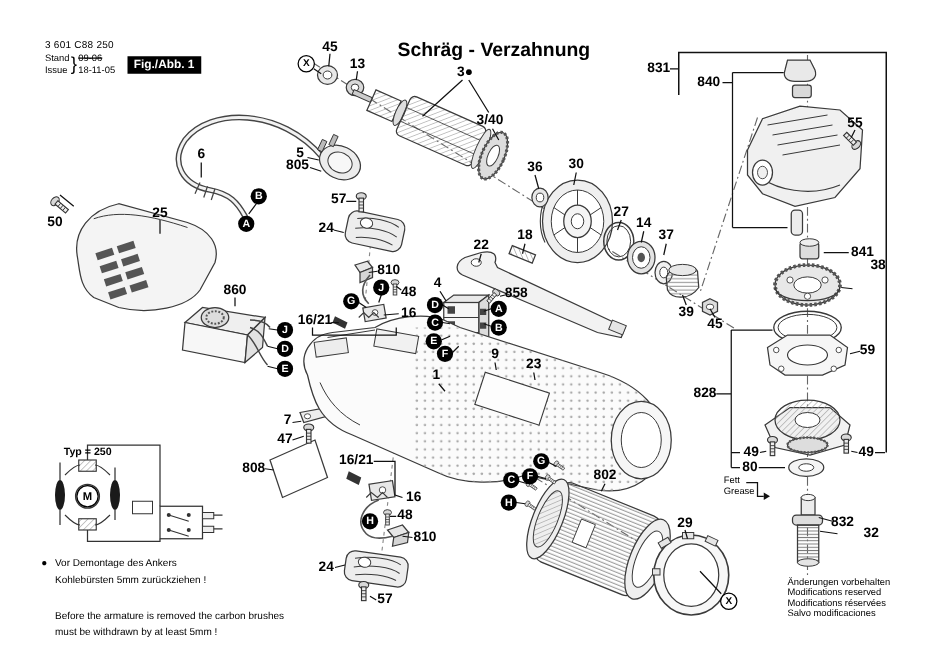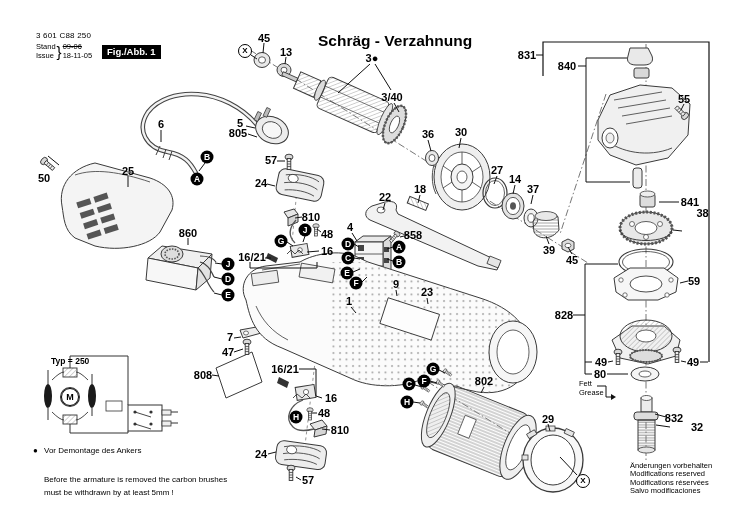--- a/index.html
+++ b/index.html
@@ -410,20 +410,21 @@
     <div class="grease">
       <span>Fett</span><br>
       <span>Grease</span>
     </div>
 
     <div class="warning">
       <div class="row">
         <span class="bullet">●</span>
         <span>Vor Demontage des Ankers</span>
       </div>
+      <div class="ind">Kohlebürsten 5mm zurückziehen !</div>
       <div class="ind gap">Before the armature is removed the carbon brushes</div>
       <div class="ind">must be withdrawn by at least 5mm !</div>
     </div>
 
     <div class="disclaimer">
       <span>Änderungen vorbehalten</span>
       <span>Modifications reserved</span>
       <span>Modifications réservées</span>
       <span>Salvo modificaciones</span>
     </div>

